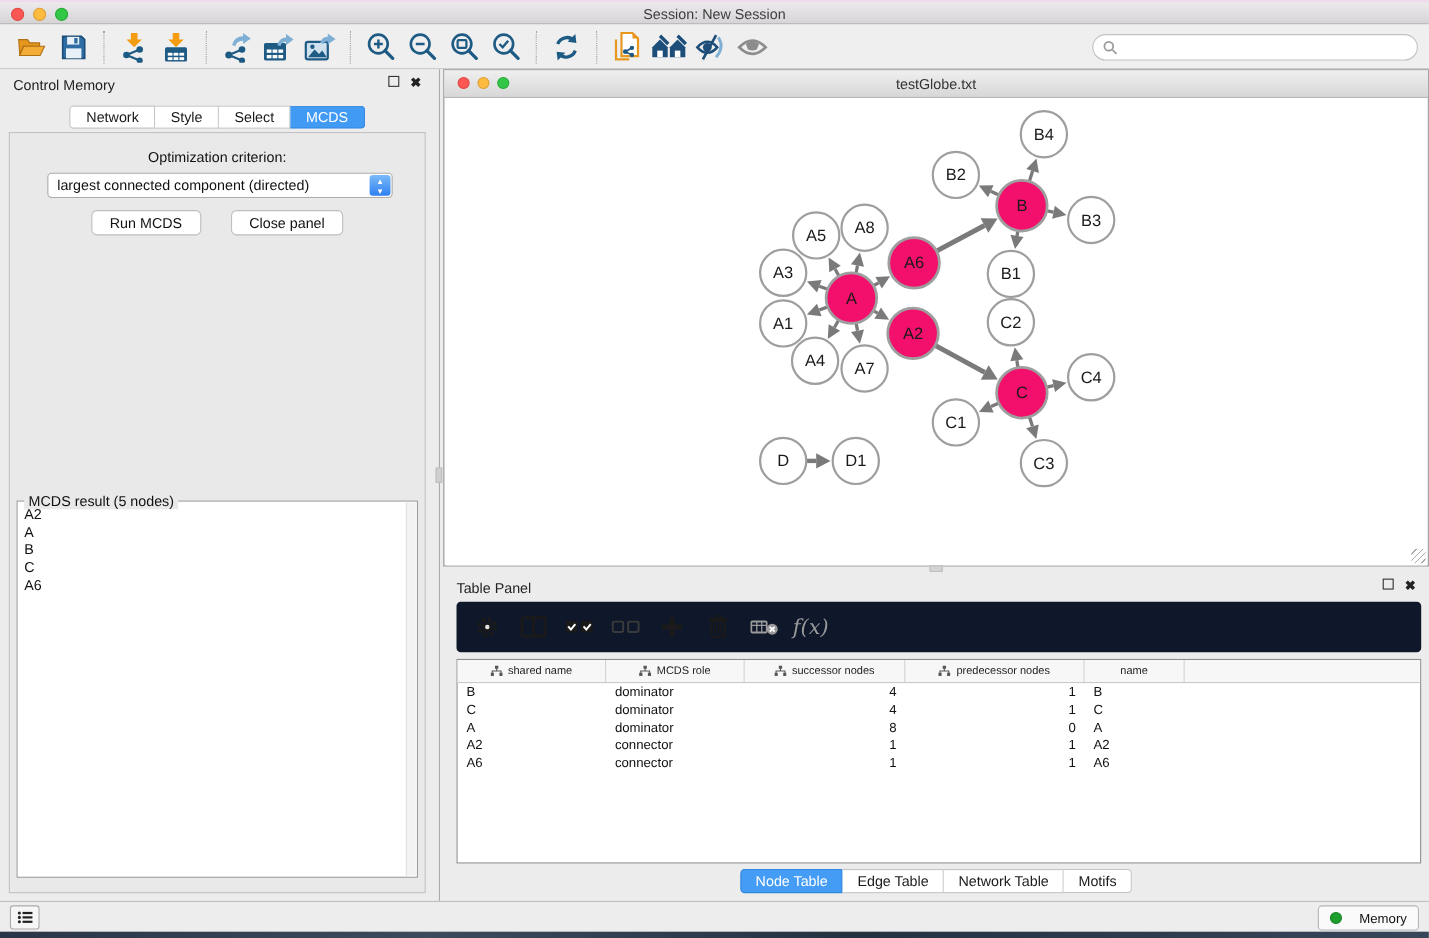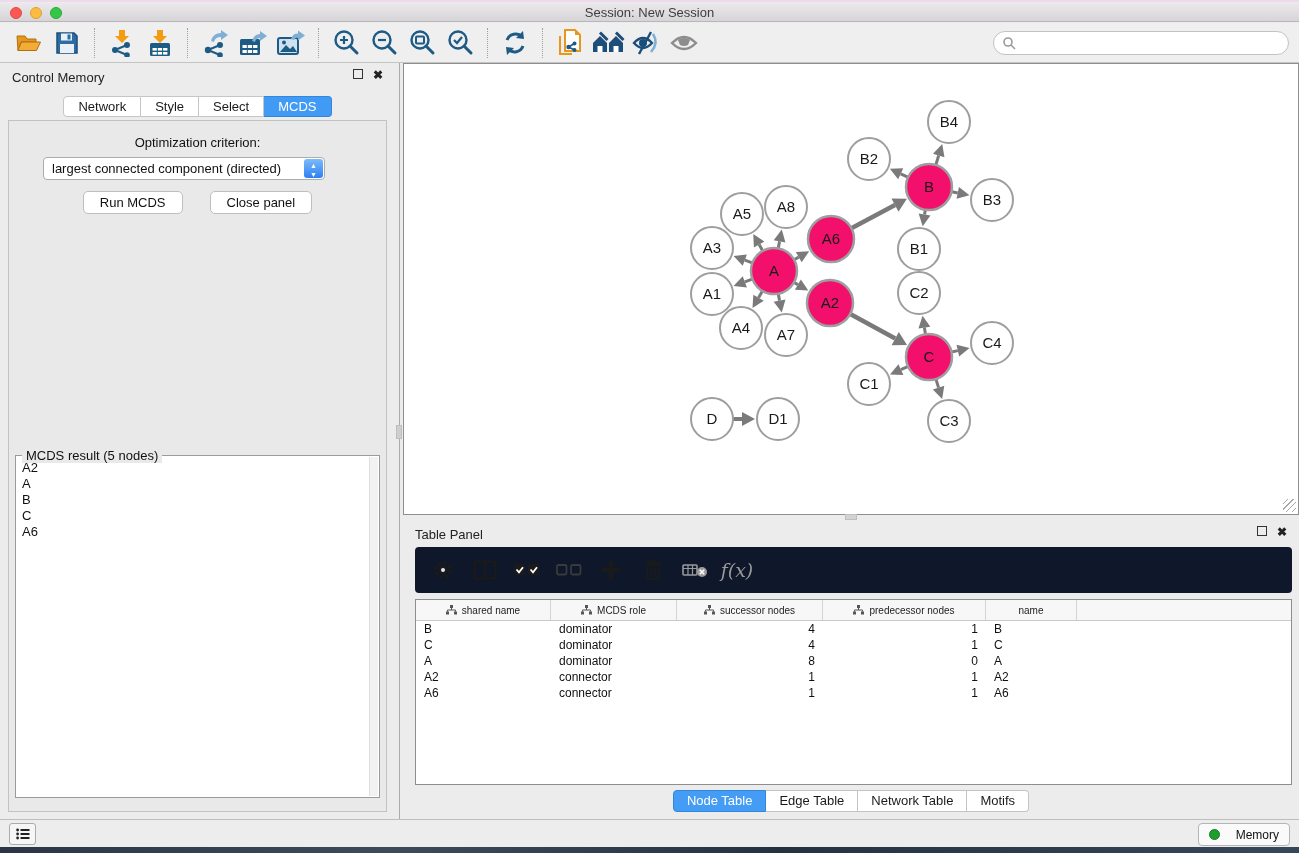--- a/index.html
+++ b/index.html
@@ -32,21 +32,21 @@
   .wbtn { position:absolute; top:6px; font-size:12px; color:#222; cursor:pointer; line-height:12px; }
   .float-btn { width:10px; height:10px; border:1.5px solid #333; }
   .cp-tabs { position:absolute; left:0; right:0; top:33px; display:flex; justify-content:center; }
   .cp-tab { height:21px; line-height:19px; padding:0 14px; font-size:13px; background:#fff; border:1px solid #C6C6C6;
     border-left:none; color:#1A1A1A; }
   .cp-tab:first-child { border-left:1px solid #C6C6C6; border-radius:4px 0 0 4px; }
   .cp-tab:last-child { border-radius:0 4px 4px 0; }
   .cp-tab.active { background:#419BF4; border-color:#3186DE; color:#fff; }
   #cp-content { position:absolute; left:8px; top:57px; width:379px; height:692px; background:#E9E9E9; border:1px solid #C2C2C2; }
   #opt-label { position:absolute; left:0; right:0; top:14px; text-align:center; font-size:13px; color:#111; }
-  #criterion-select { position:absolute; left:34px; top:36px; width:282px; height:23px; background:#fff;
+  #criterion-select { position:absolute; left:34px; top:36px; width:314px; height:23px; background:#fff;
     border:1px solid #ACACAC; border-radius:4px; font-size:13px; color:#111; display:flex; align-items:center; padding-left:8px; }
   #criterion-select .stepper { position:absolute; right:1px; top:1px; width:19px; height:19px; border-radius:3px;
     background:linear-gradient(#7CBBF9,#2E80F2); color:#fff; font-size:7px; line-height:9px; text-align:center; padding-top:2px; }
   .cp-buttons { position:absolute; left:0; right:0; top:70px; display:flex; justify-content:center; gap:27px; }
   .pushbtn { height:23px; padding:0 16px; background:#fff; border:1px solid #BEBEBE; border-radius:5px; font-size:13px; color:#111;
     display:flex; align-items:center; }
   #mcds-result { position:absolute; left:6px; top:334px; width:365px; height:343px; border:1px solid #9B9B9B; background:#fff; }
   #mcds-legend { position:absolute; left:6px; top:-8px; background:#E9E9E9; padding:0 4px; font-size:13px; color:#111; }
   #mcds-list { position:absolute; left:2px; top:4px; right:12px; bottom:2px; overflow:hidden; }
   .mcds-item { font-size:13px; color:#111; line-height:16px; padding-left:4px; }
@@ -295,20 +295,26 @@
       </div>
     </div>
   </div>
 
   <div class="abs" id="vsplit">
     <div class="line"></div>
       <div class="grip"></div>
   </div>
 
   <div class="abs" id="net-window">
+    <div id="net-titlebar">
+      <span class="tl red" style="top:6px;left:12px;width:11px;height:11px;"></span>
+      <span class="tl yellow" style="top:6px;left:30px;width:11px;height:11px;"></span>
+      <span class="tl green" style="top:6px;left:48px;width:11px;height:11px;"></span>
+      <div class="title">testGlobe.txt</div>
+    </div>
     <div id="net-canvas">
       <svg id="graph-svg" width="892" height="424" viewBox="0 0 892 424">
           <g>
             <line x1="349.3111094133914" y1="173.69605671787102" x2="339.8148176443476" y2="170.1732388035483" stroke="#7A7A7A" stroke-width="3"></line>
             <polygon points="328.56402302342843,165.99955692804602 341.9016585820988,164.5478414930887 337.72797670659645,175.79863611400788" fill="#7A7A7A"></polygon>
           </g>
           <g>
             <line x1="358.7197701091396" y1="162.6883405069049" x2="354.1337164847673" y2="154.51943248849184" stroke="#7A7A7A" stroke-width="3"></line>
             <polygon points="348.2592994042757,144.05562706386607 359.3656191970802,151.58222394824602 348.90181377245443,157.45664102873766" fill="#7A7A7A"></polygon>
           </g>

